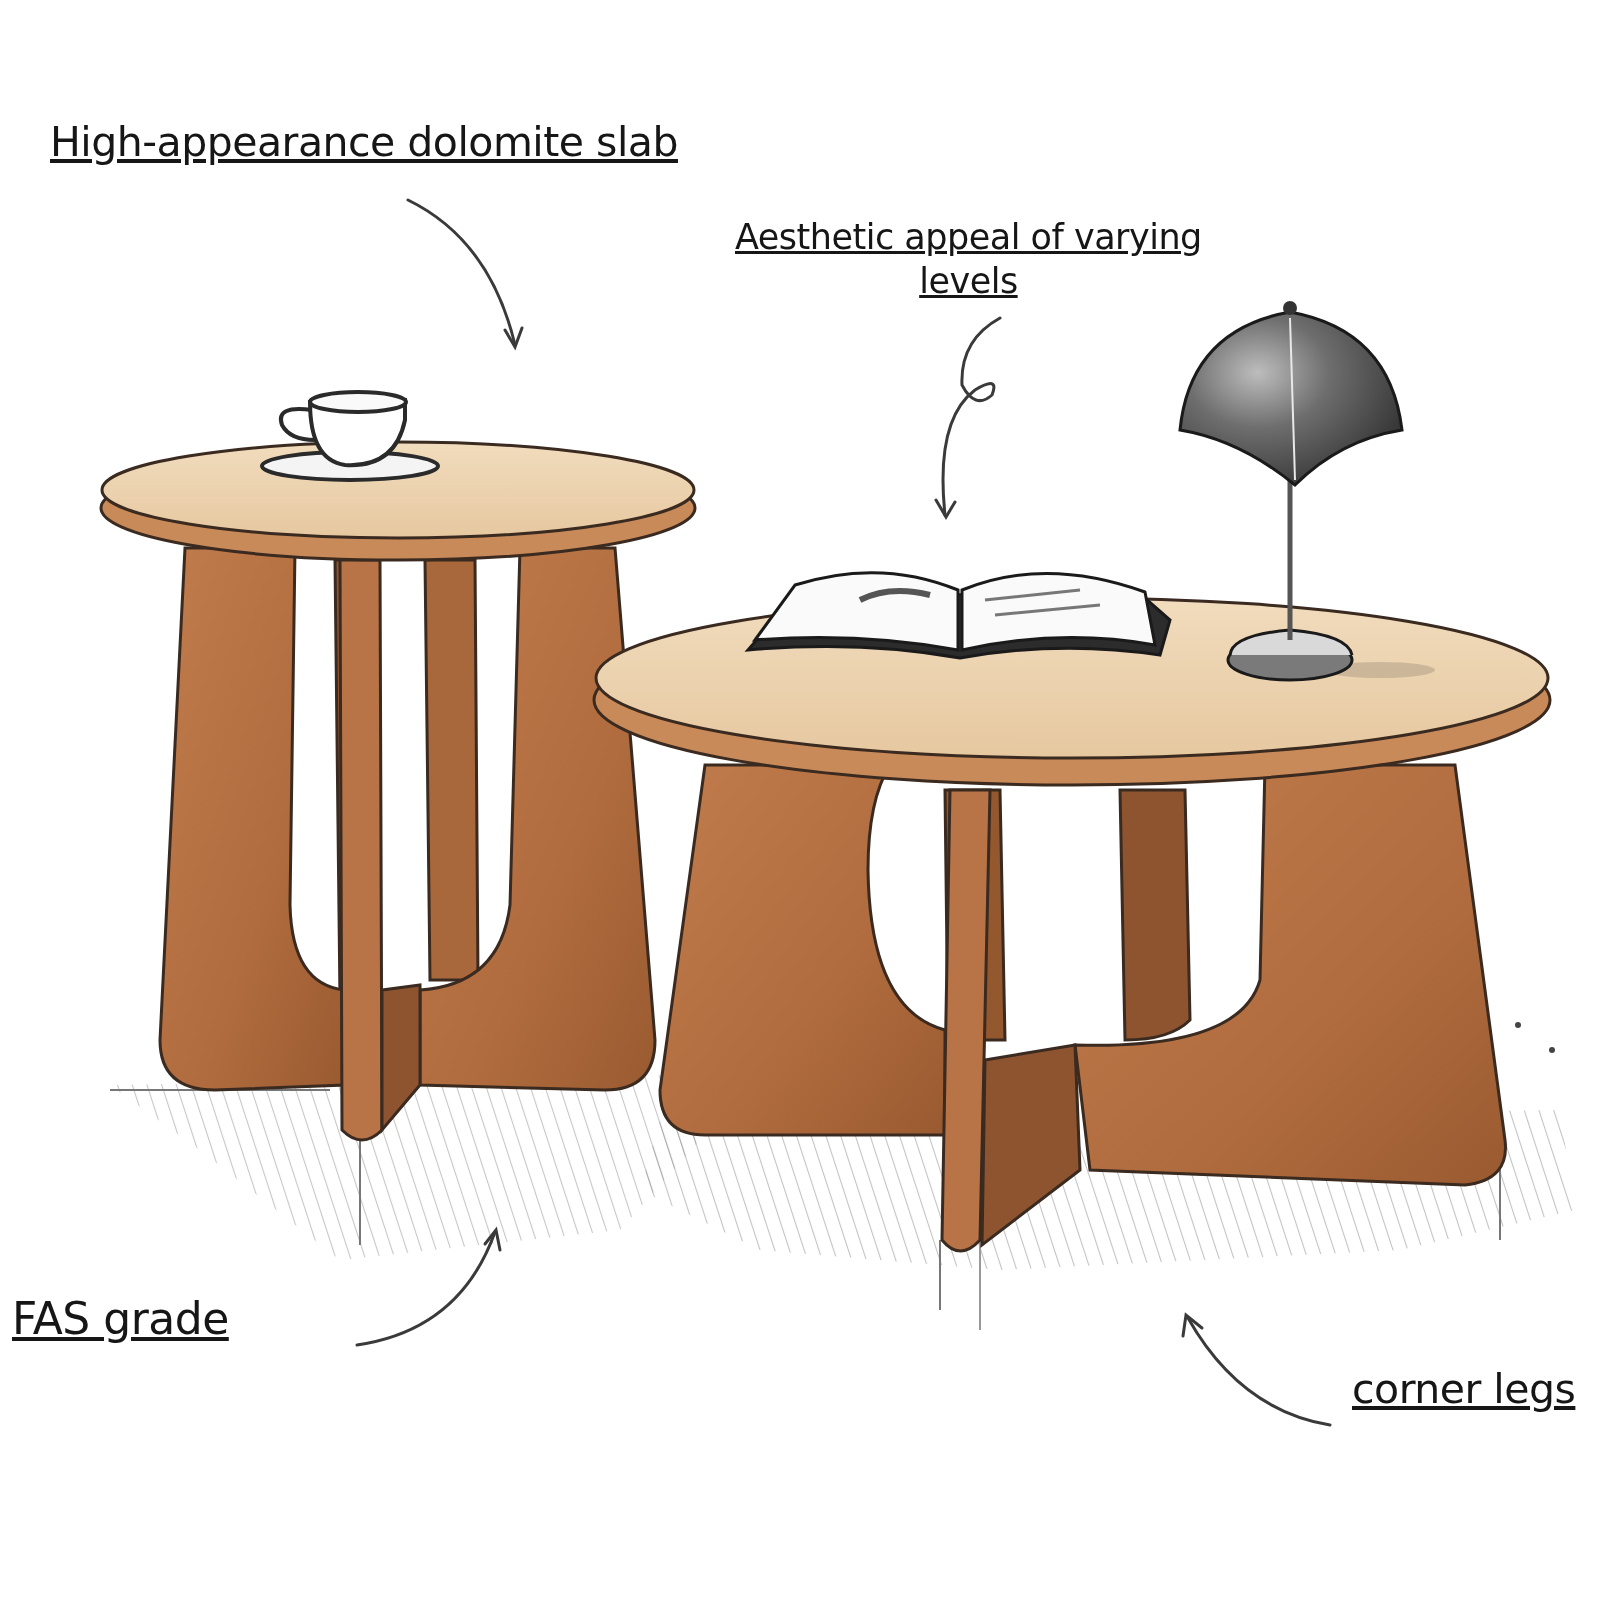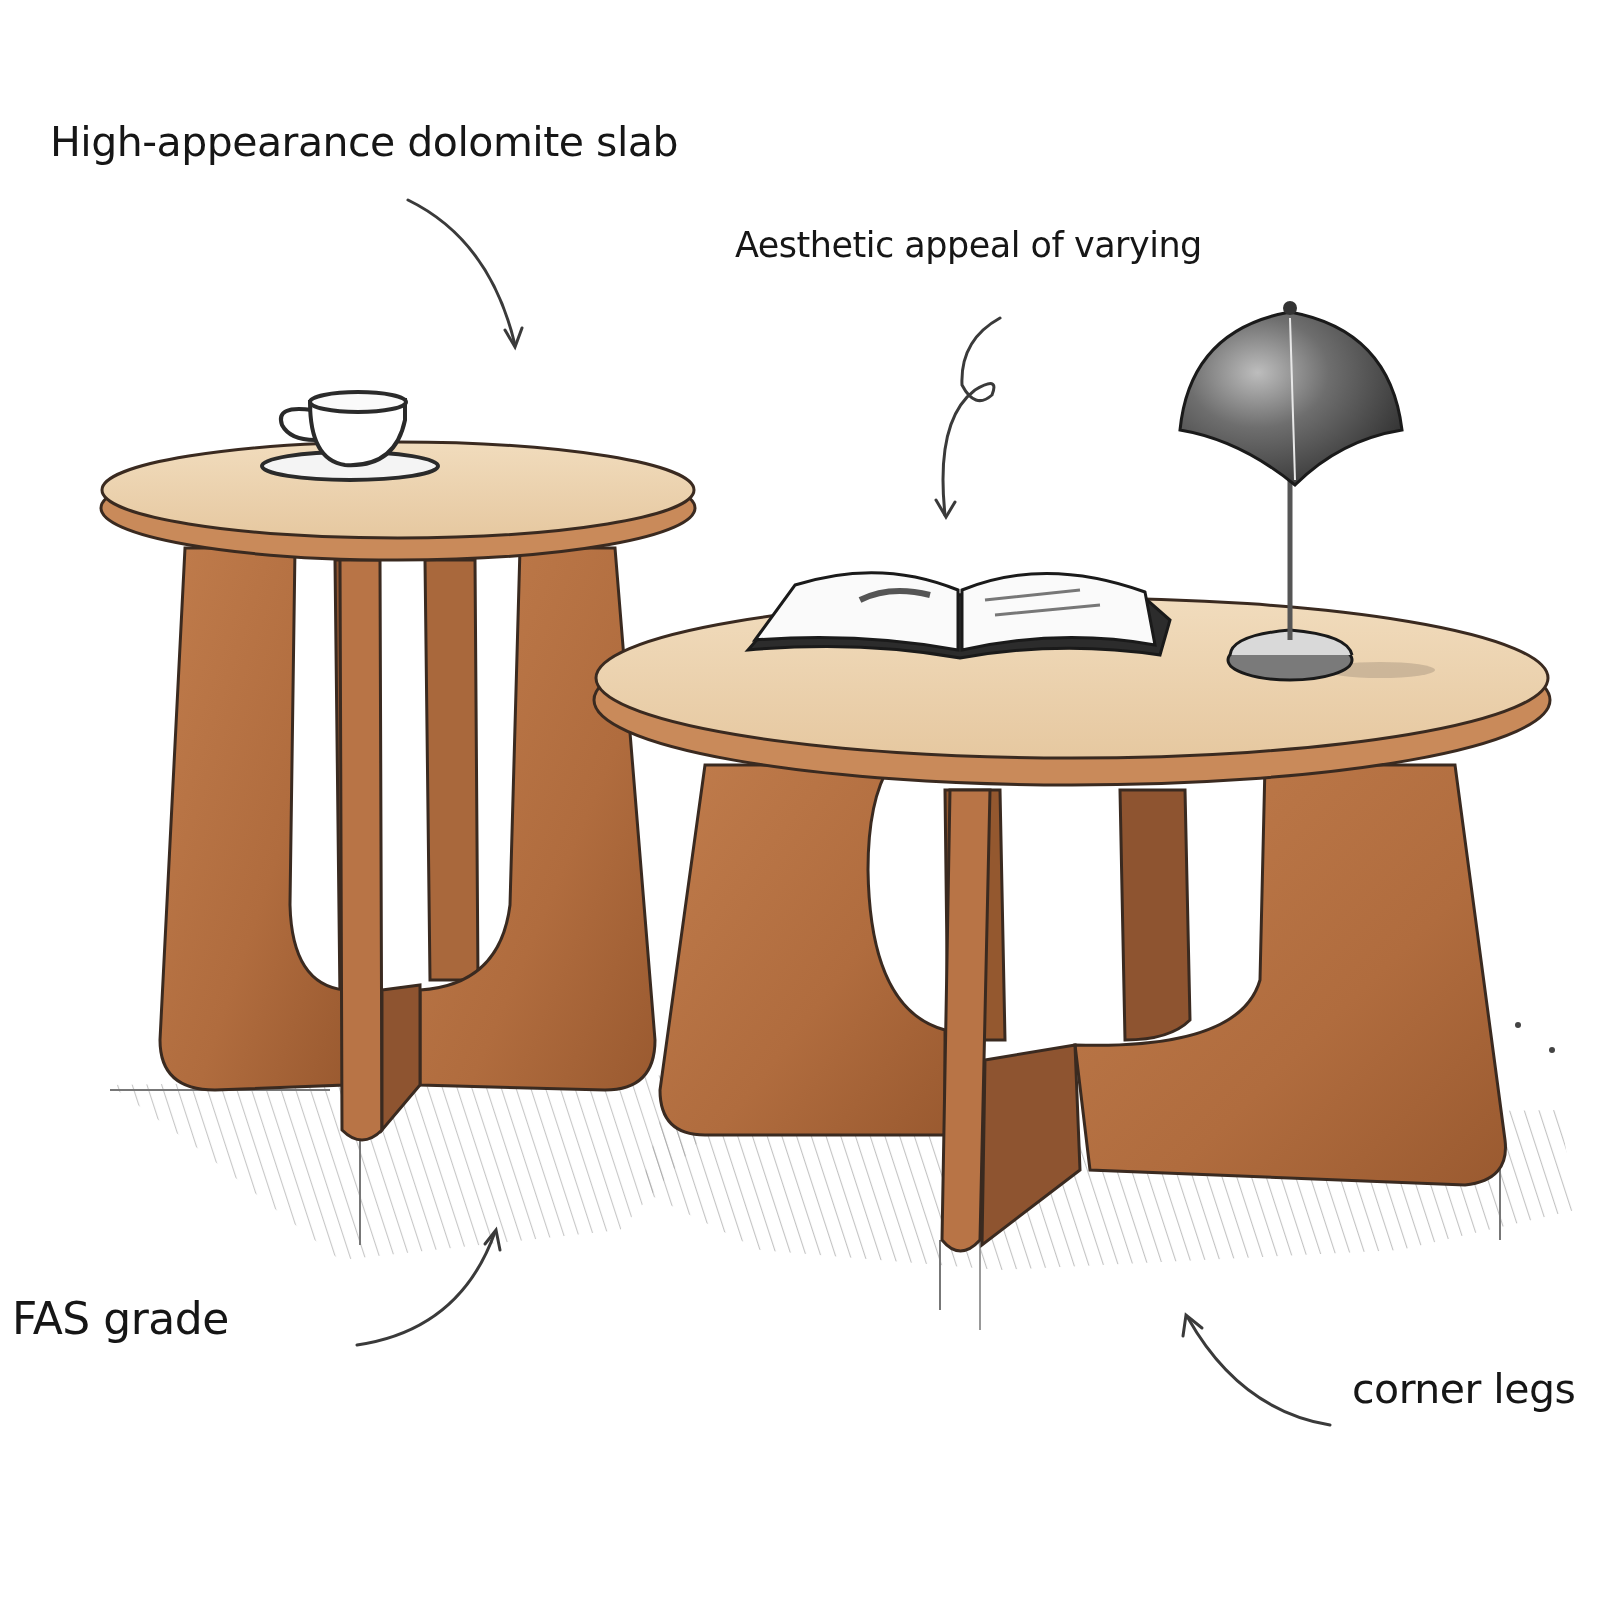--- a/index.html
+++ b/index.html
@@ -1,22 +1,22 @@
 <!DOCTYPE html>
 <html><head>
   <meta charset="utf-8">
   <style>
     html, body { margin: 0; padding: 0; background: #ffffff; }
     body { width: 1600px; height: 1600px; position: relative; overflow: hidden;
            font-family: "DejaVu Sans", "Liberation Sans", sans-serif; color: #1a1a1a; }
     #stage { position: absolute; left: 0; top: 0; width: 1600px; height: 1600px; }
     .callout { position: absolute; font-family: "DejaVu Sans", sans-serif; color: #161616;
-               letter-spacing: -0.5px; line-height: 1.18; }
+               letter-spacing: -0.5px; line-height: 1.18; text-decoration: underline; }
     #label-slab { left: 50px; top: 118px; font-size: 41px; }
-    #label-levels { left: 735px; top: 224px; font-size: 35px; line-height: 1.25; text-align: center; }
+    #label-levels { left: 735px; top: 216px; font-size: 35px; line-height: 1.25; text-align: center; }
     #label-wood { left: 12px; top: 1290px; font-size: 44px; line-height: 1.33; }
     #label-legs { left: 1352px; top: 1362px; font-size: 41px; line-height: 1.33; }
     .callout span { display: block; white-space: nowrap; }
   </style>
 </head>
 <body>
 
 <svg id="stage" viewBox="0 0 1600 1600" xmlns="http://www.w3.org/2000/svg">
   <defs>
     <linearGradient id="woodGrad" x1="0" y1="0" x2="1" y2="1">
@@ -133,20 +133,21 @@
   <circle cx="1518" cy="1025" r="3" fill="#444"></circle>
   <circle cx="1552" cy="1050" r="3" fill="#444"></circle>
 </svg>
 
 <div class="callout" id="label-slab">
   <span>High-appearance dolomite slab</span>
 </div>
 
 <div class="callout" id="label-levels">
   <span>Aesthetic appeal of varying</span>
+  <span>levels</span>
 </div>
 
 <div class="callout" id="label-wood">
   <span>FAS grade</span>
 </div>
 
 <div class="callout" id="label-legs">
   <span>corner legs</span>
 </div>
 

